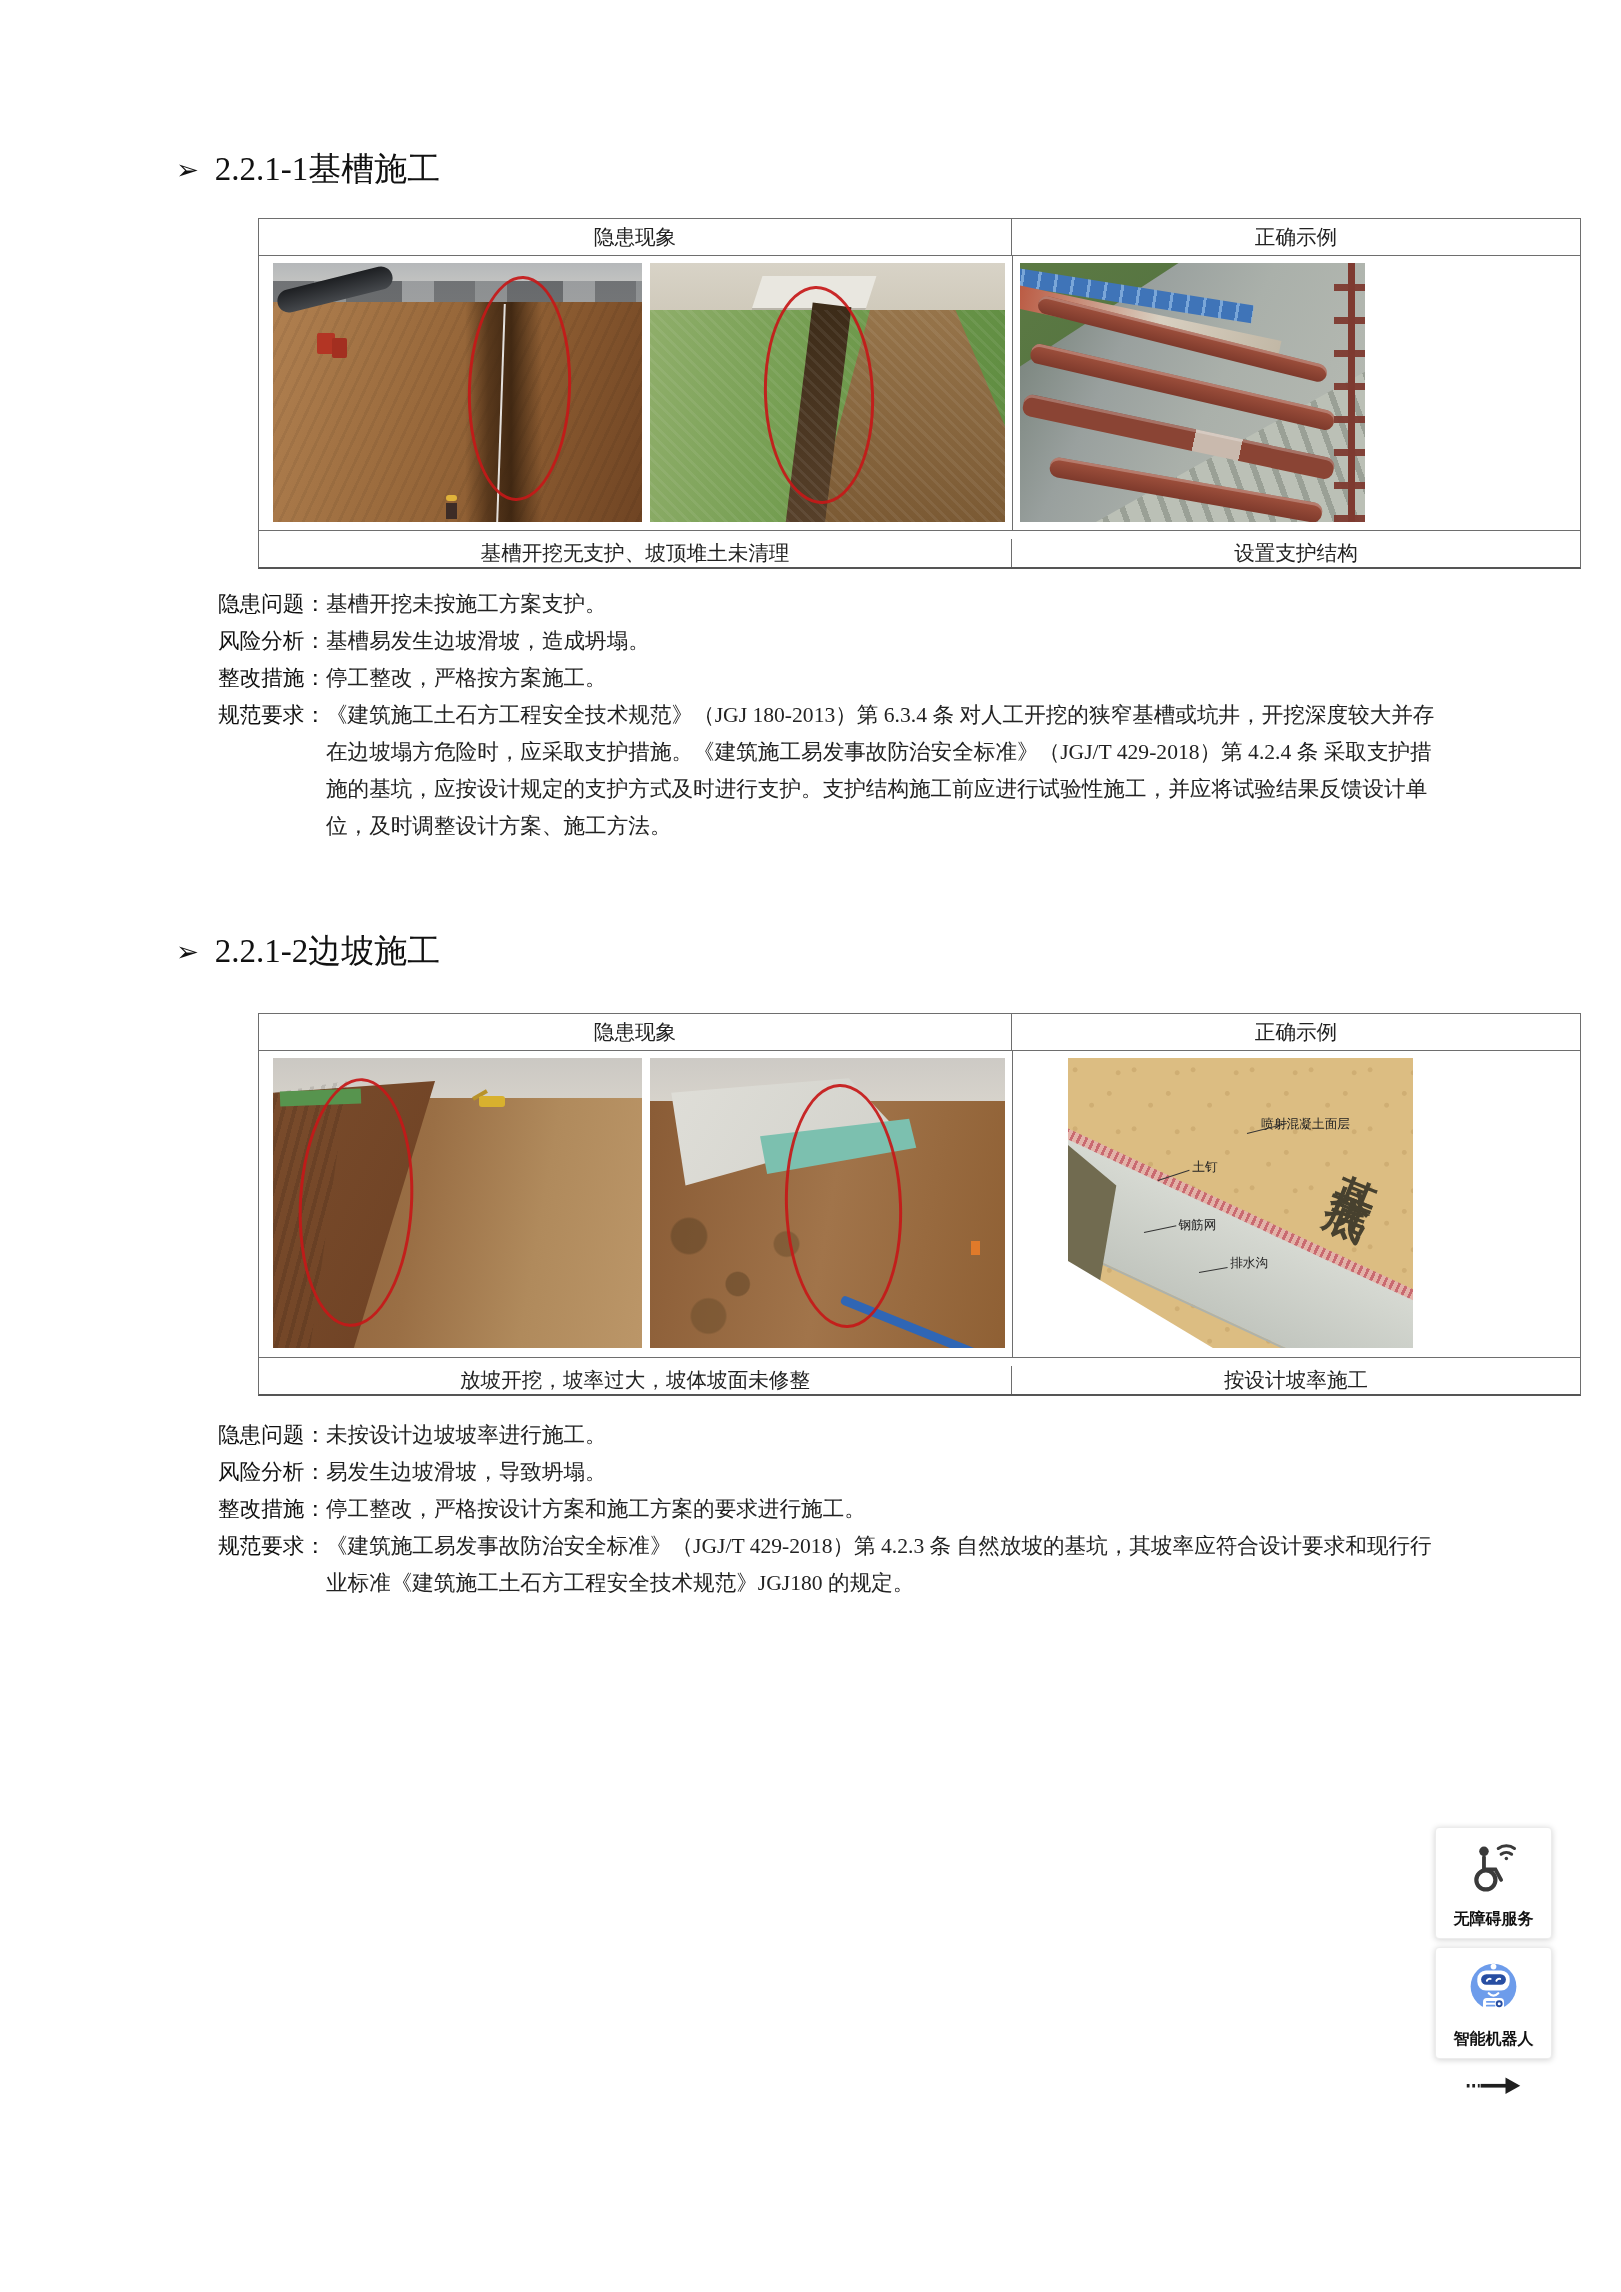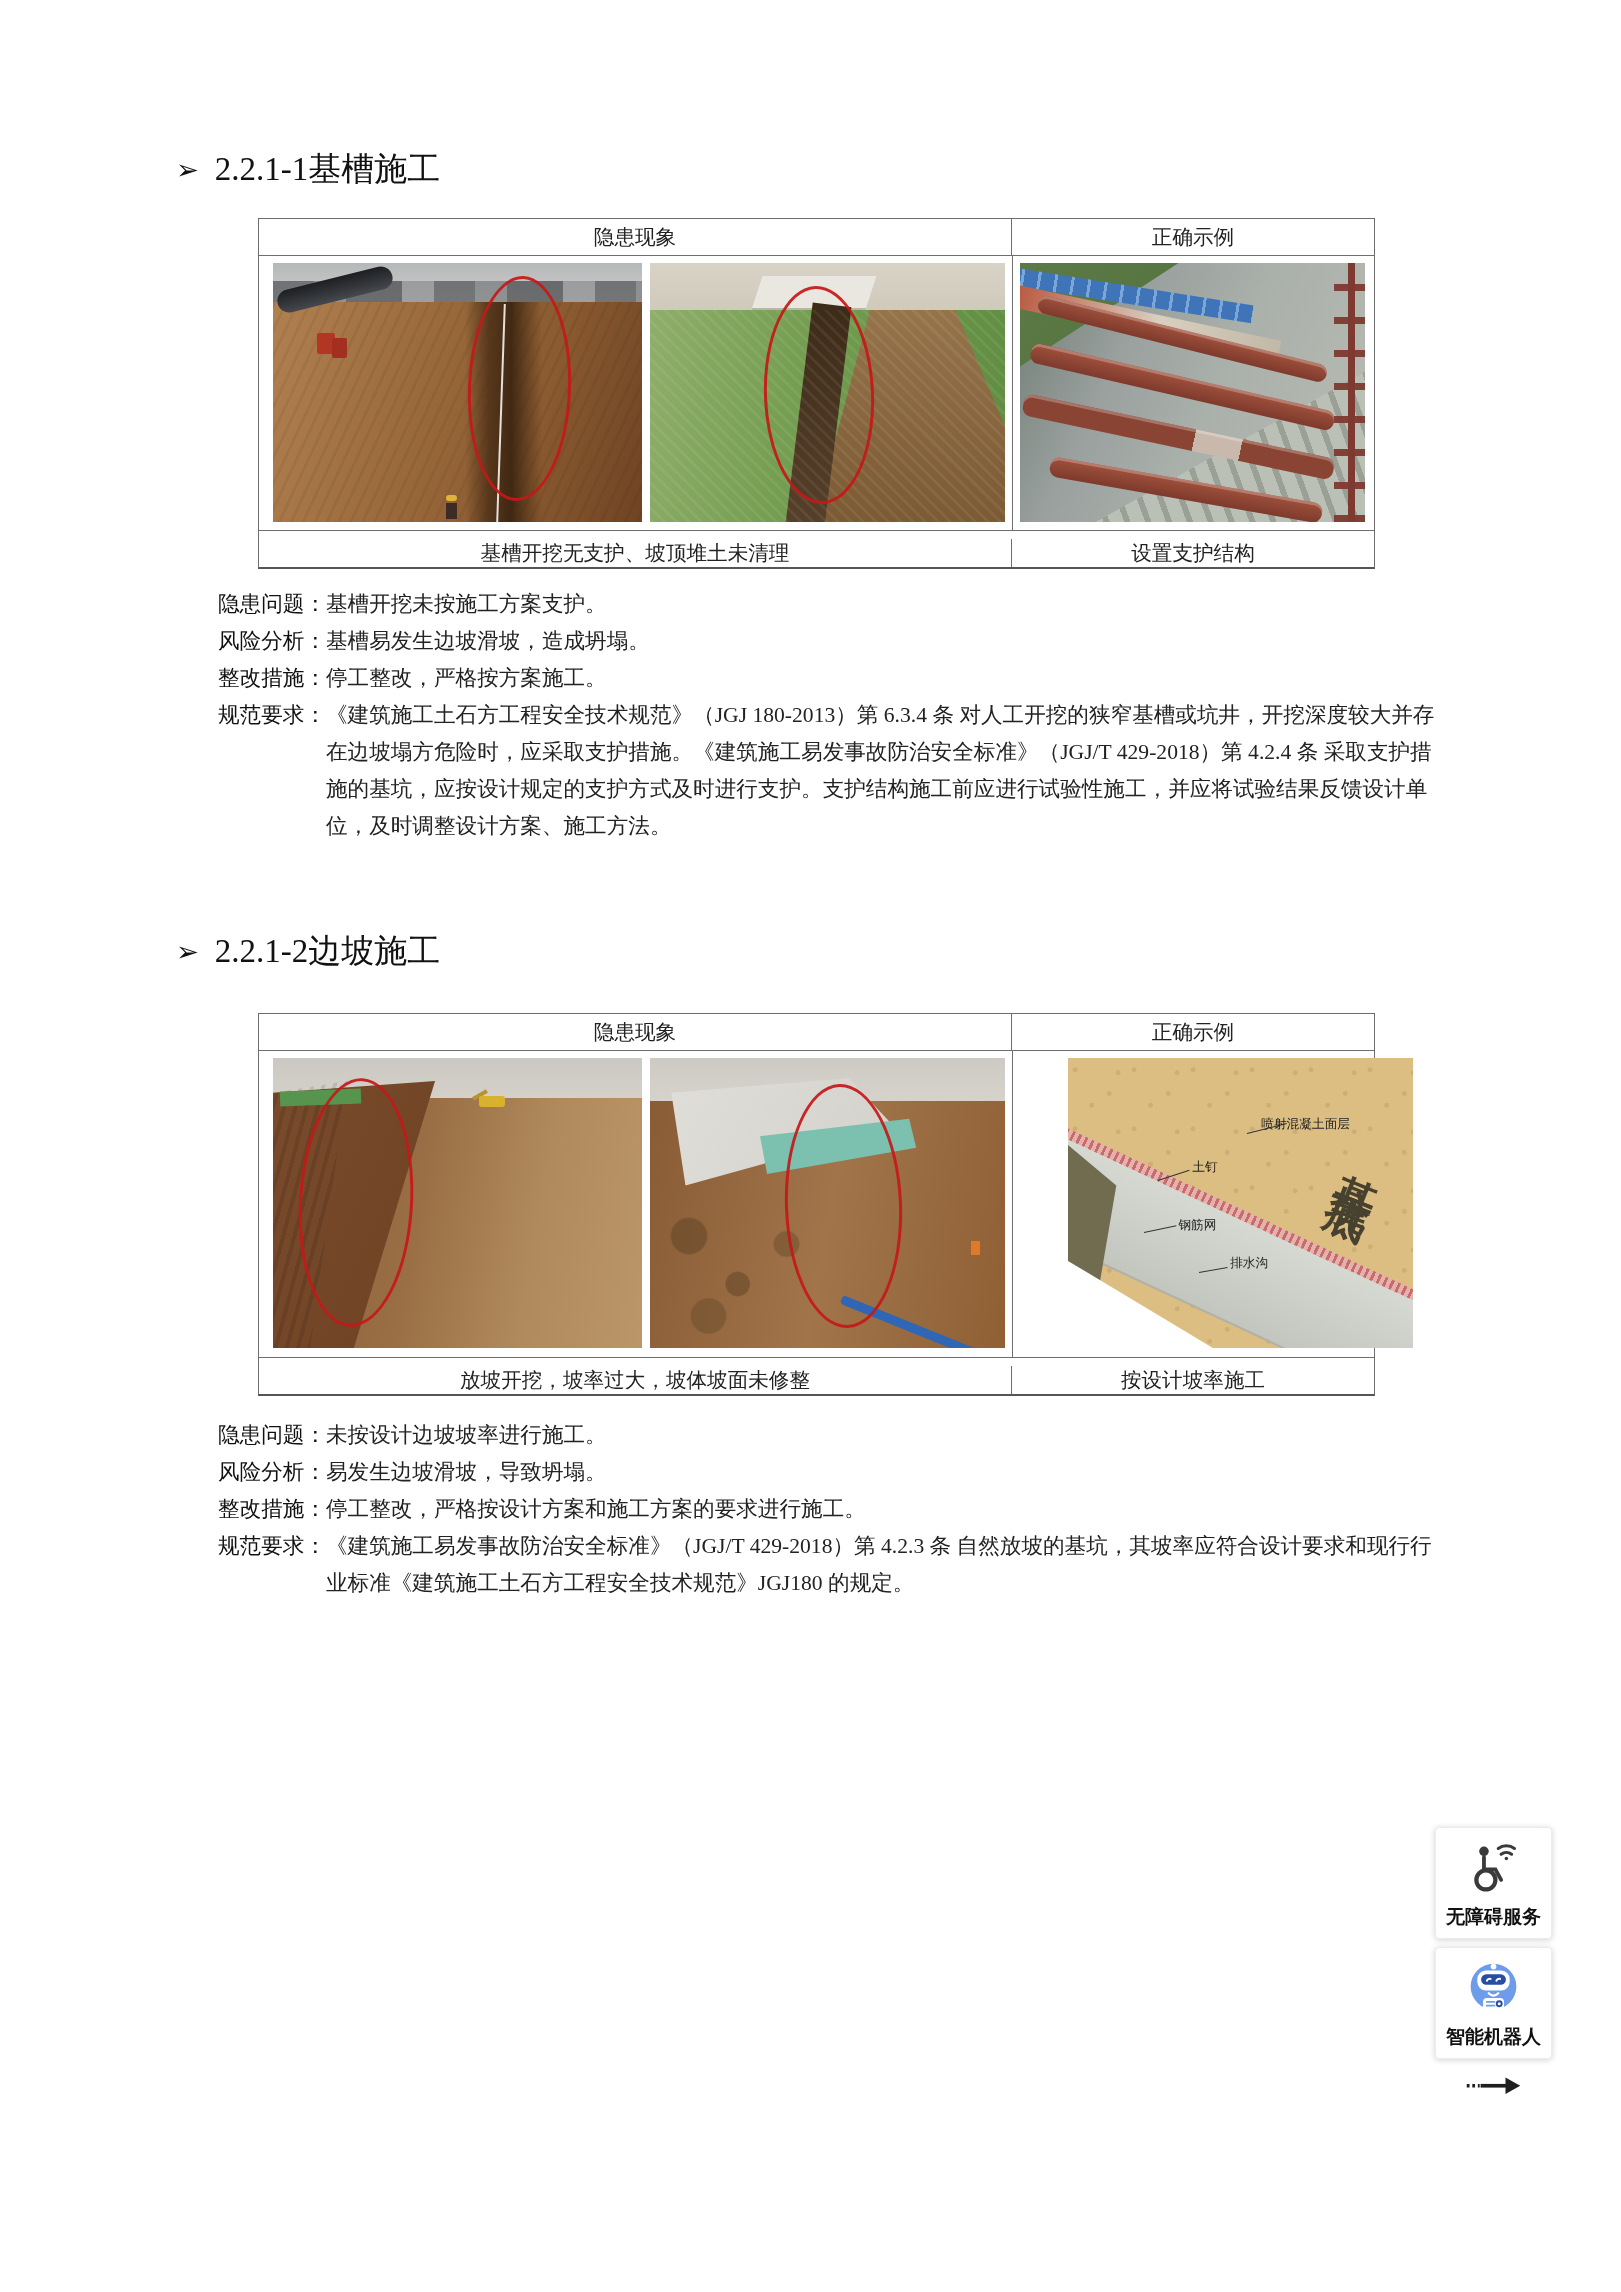--- a/index.html
+++ b/index.html
@@ -4,21 +4,21 @@
 <style>
   * { margin:0; padding:0; box-sizing:border-box; }
   html,body { width:1621px; height:2293px; background:#ffffff; }
   body { position:relative; font-family:"Liberation Serif","DejaVu Serif",serif; color:#1c1c1c; overflow:hidden; }
 
   
   .sec-title { position:absolute; left:176px; font-size:33px; color:#111; display:flex; align-items:center; }
   .sec-title .bullet { font-family:"DejaVu Sans",sans-serif; font-size:27.4px; margin-right:15.7px; color:#111; }
 
   
-  .tbl { position:absolute; left:258px; width:1117px; border:1px solid #6e6e6e; border-bottom:2px solid #555; background:#fff; }
+  .tbl { position:absolute; left:258px; width:1323px; border:1px solid #6e6e6e; border-bottom:2px solid #555; background:#fff; }
   .tbl-row { display:flex; width:100%; }
   .tbl-head { height:37px; border-bottom:1px solid #6e6e6e; }
   .tbl-cap  { height:37px; border-top:1px solid #6e6e6e;align-items:flex-end; }
   .cell-l { width:753px; border-right:1px solid #6e6e6e; display:flex; align-items:center; justify-content:center; }
   .cell-r { flex:1; display:flex; align-items:center; justify-content:center; }
   .tbl-head .cell-l, .tbl-head .cell-r, .tbl-cap .cell-l, .tbl-cap .cell-r { font-size:20.6px; color:#222; }
   .img-row { position:relative; width:100%; }
   .img-row .divider { position:absolute; left:753px; top:0; bottom:0; width:1px; background:#6e6e6e; }
 
   .photo { position:absolute; overflow:hidden; background:#999; }
@@ -146,21 +146,21 @@
   .p6 .leader { position:absolute; height:1px; background:#333; transform-origin:left center; }
   .p6 .big { position:absolute; right:4%; top:30%; font-size:43px; font-weight:700; color:#47412f;
     writing-mode:vertical-rl; transform:rotate(22deg); letter-spacing:9.8px;
     font-family:"Liberation Serif","DejaVu Serif",serif; }
 
   
   .widget-card { position:absolute; left:1435px; width:117px; height:112px; background:#fff;
     border:1px solid #ececec; border-radius:3.9px; box-shadow:0 1px 5.9px rgba(0,0,0,.18);
     display:flex; flex-direction:column; align-items:center; justify-content:flex-end;
     font-family:"Liberation Sans","DejaVu Sans",sans-serif; cursor:pointer; }
-  .widget-card .wlabel { font-size:19px; font-weight:700; color:#111; padding-bottom:7.8px; }
+  .widget-card .wlabel { font-size:16px; font-weight:700; color:#111; padding-bottom:7.8px; }
   .widget-card svg { position:absolute; top:9.8px; }
   .arrow-btn { position:absolute; left:1464px; top:2074px; width:59px; height:23.5px; cursor:pointer; }
 </style>
 </head>
 <body>
 
 <div class="sec-title" style="top:147px;">
   <span class="bullet">➢</span>
   <span>2.2.1-1基槽施工</span>
 </div>

